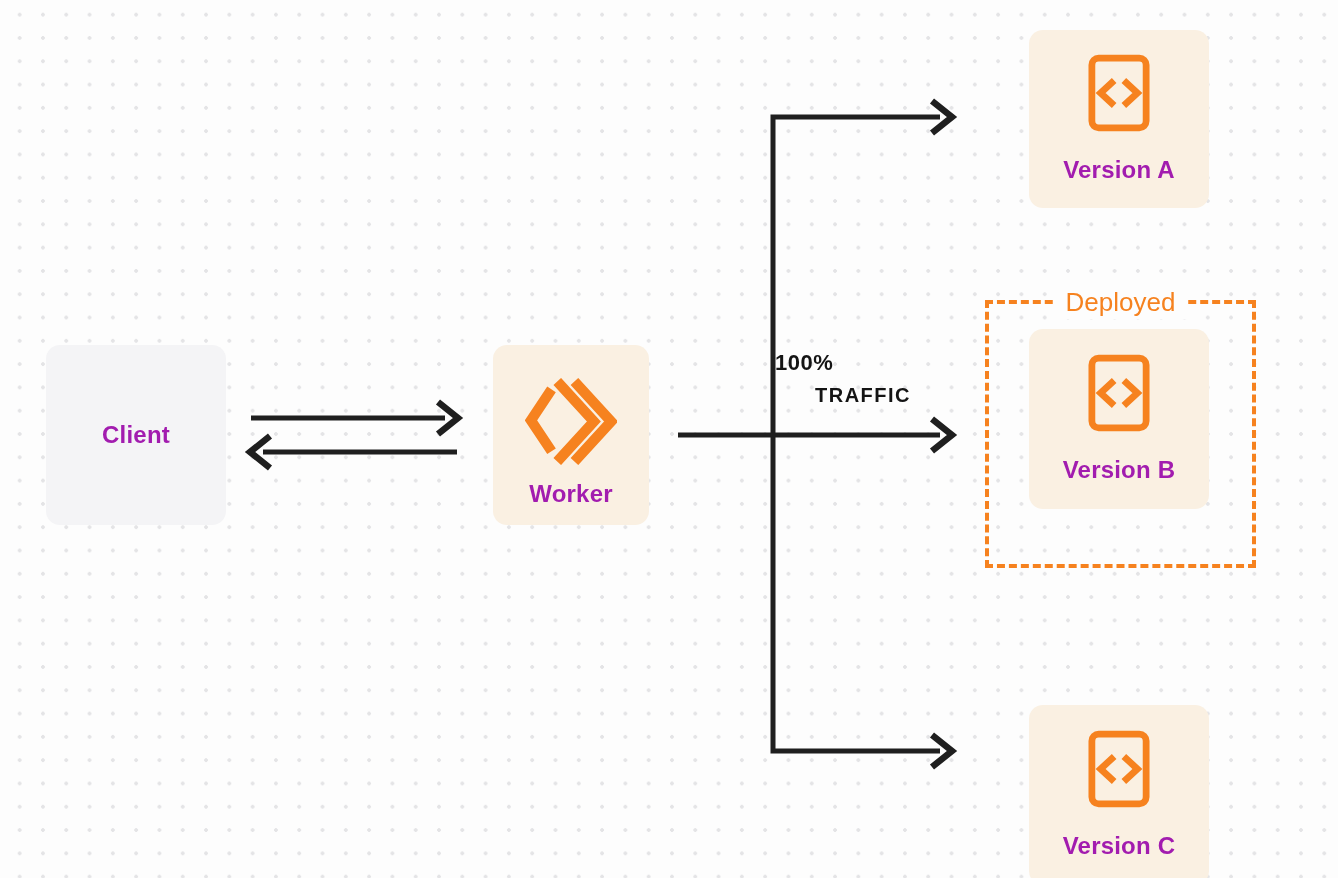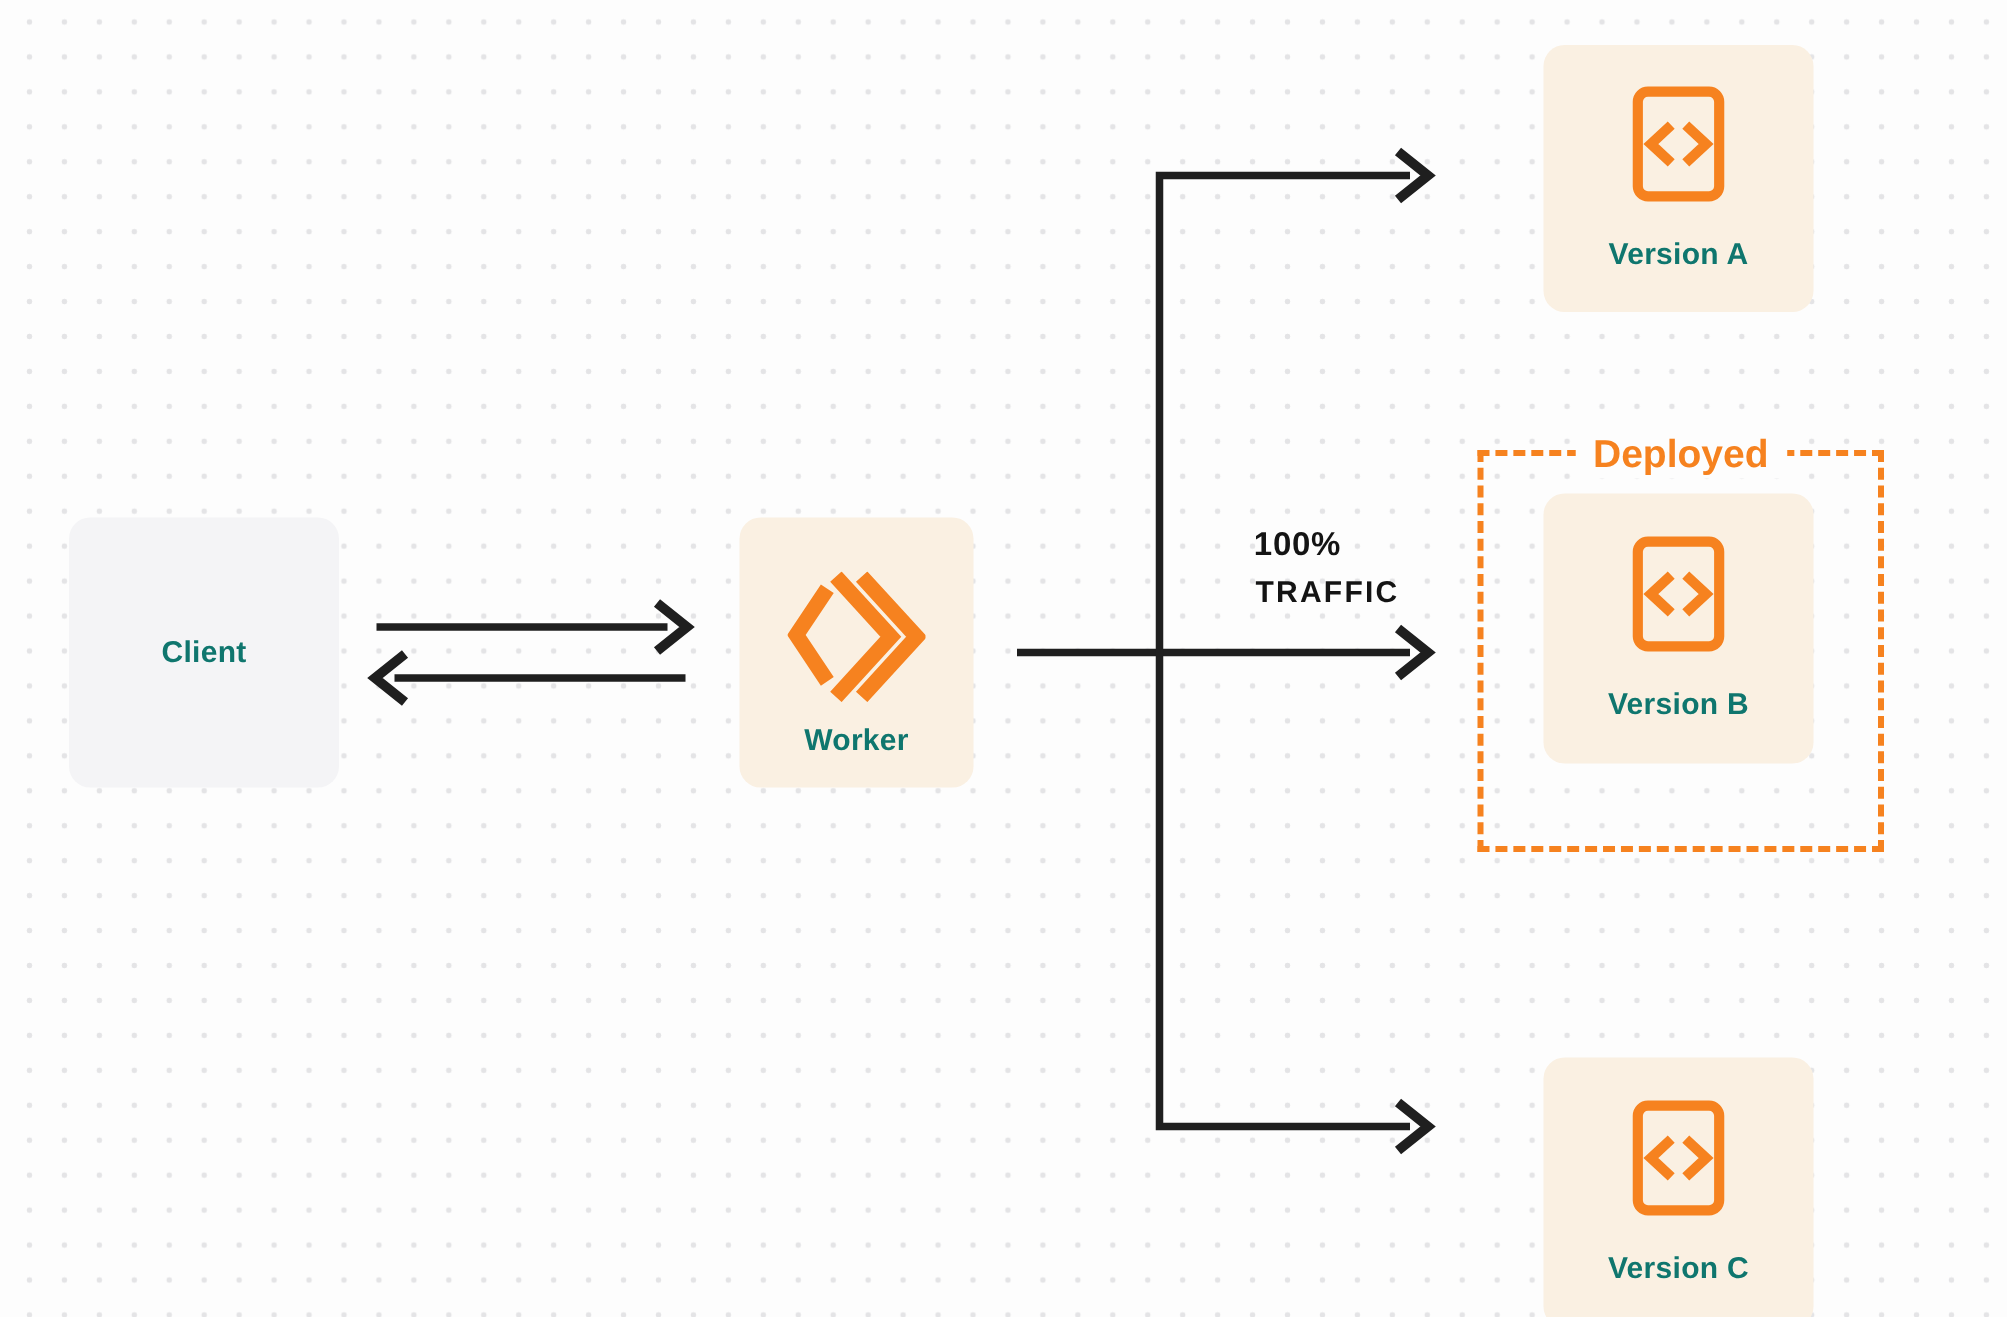--- a/index.html
+++ b/index.html
@@ -14,41 +14,41 @@
     overflow:hidden;
   }
   .wires{position:absolute;left:0;top:0;width:1338px;height:878px;}
   .ln{stroke:#1f1f1f;stroke-width:5;fill:none;}
   .ah{stroke:#1f1f1f;stroke-width:6.5;fill:none;stroke-linejoin:miter;stroke-linecap:butt;}
   .node{
     position:absolute;border-radius:14px;
     display:flex;flex-direction:column;align-items:center;justify-content:center;
   }
   .node .label{
-    font-weight:bold;font-size:20px;color:#0f766e;letter-spacing:.2px;white-space:nowrap;
+    font-weight:bold;font-size:24px;color:#a21caf;letter-spacing:.2px;white-space:nowrap;
   }
   .client-node{left:46px;top:345px;width:180px;height:180px;background:#f4f4f6;}
   .worker-node{left:493px;top:345px;width:156px;height:180px;background:#faf0e2;gap:15px;padding-top:16px;box-sizing:border-box;}
   .version-node{width:180px;background:#faf0e2;gap:24px;box-sizing:border-box;}
   .version-a{left:1029px;top:30px;height:178px;}
   .version-b{left:1029px;top:329px;height:180px;}
   .version-c{left:1029px;top:661px;height:180px;margin-top:44px;}
   .icon{flex:none;display:block;}
   .deployed-box{
     position:absolute;left:985px;top:300px;width:271px;height:268px;
     border:4px dashed #f6821f;box-sizing:border-box;
   }
   .deployed-tag{
     position:absolute;top:-19px;left:50%;transform:translateX(-50%);
     background:#fdfdfd;padding:0 12px;
-    font-weight:bold;font-size:26px;line-height:34px;color:#f6821f;white-space:nowrap;
+    font-weight:normal;font-size:26px;line-height:34px;color:#f6821f;white-space:nowrap;
   }
   .traffic-label{
     position:absolute;left:775px;top:348px;width:180px;
-    text-align:center;font-weight:bold;color:#141414;
+    text-align:left;font-weight:bold;color:#141414;
   }
   .traffic-pct{font-size:22px;line-height:30px;letter-spacing:.5px;}
   .traffic-word{font-size:20px;line-height:34px;letter-spacing:1.5px;padding-left:40px;}
 </style>
 </head>
 <body>
 
 <div class="canvas">
 
   <svg class="wires" viewBox="0 0 1338 878" xmlns="http://www.w3.org/2000/svg">

